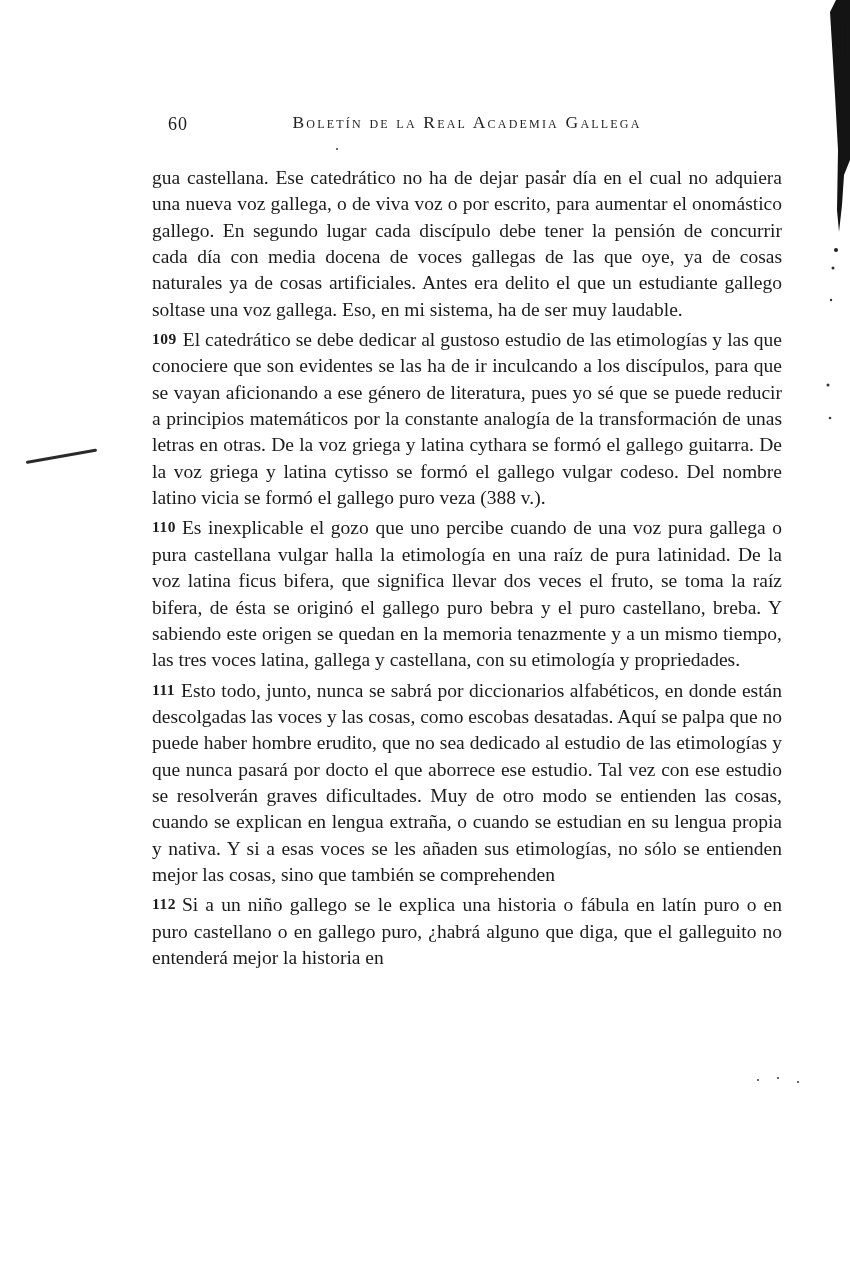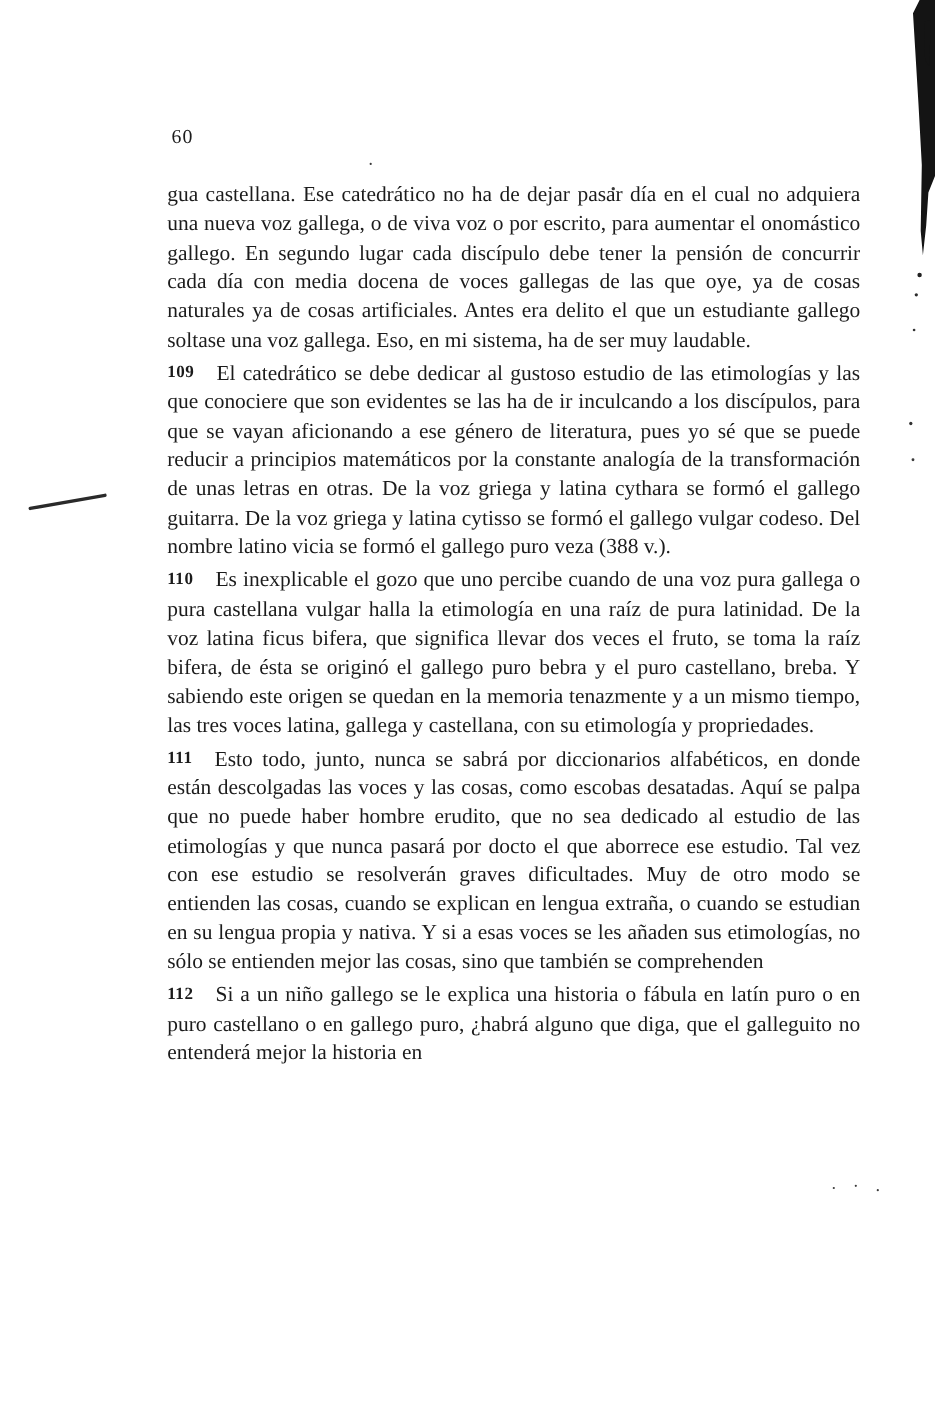--- a/index.html
+++ b/index.html
@@ -19,21 +19,21 @@
   
   .running-header {
     position: absolute;
     top: 112px;
     left: 152px;
     width: 630px;
     height: 26px;
   }
   .page-num {
     position: absolute;
-    left: 4px;
+    left: 16px;
     top: 2px;
     font-size: 18px;
     letter-spacing: 1px;
   }
   .running-title {
     display: block;
     text-align: center;
     font-variant: small-caps;
     font-size: 17.5px;
     letter-spacing: 2.2px;
@@ -49,21 +49,21 @@
     line-height: 26.35px;
     text-align: justify;
   }
   .para { margin: 0; padding: 0; }
   .para + .para { margin-top: 3px; }
   .pnum {
     font-weight: 700;
     font-size: 15.5px;
     letter-spacing: 0.5px;
     vertical-align: 2px;
-    margin-right: 20px;
+    margin-right: 6px;
   }
   .it { }
   
   .edge-artifact {
     position: absolute;
     top: 0;
     right: 0;
     width: 26px;
     height: 440px;
   }
@@ -102,20 +102,21 @@
   <div class="pencil-mark"></div>
 
   <div class="speck" style="left:336px;top:148px;width:2px;height:2px;"></div>
   <div class="speck" style="left:556px;top:170px;width:3px;height:3px;"></div>
   <div class="speck" style="left:757px;top:1079px;width:2px;height:2px;"></div>
   <div class="speck" style="left:777px;top:1077px;width:2px;height:2px;"></div>
   <div class="speck" style="left:797px;top:1081px;width:2px;height:2px;"></div>
 
   <header class="running-header">
     <span class="page-num">60</span>
+    <span class="running-title">Boletín de la Real Academia Gallega</span>
   </header>
 
   <main class="text-block" id="text-block">
       <p class="para"><span class="">gua </span><span class="it">castellana.</span><span class=""> Ese </span><span class="it">catedrático</span><span class=""> no ha de dejar pasar día en el cual no adquiera una nueva </span><span class="it">voz gallega,</span><span class=""> o de viva voz o por </span><span class="it">escrito,</span><span class=""> para aumentar el </span><span class="it">onomástico gallego.</span><span class=""> En segundo lugar cada discípulo debe tener la pensión de concurrir cada día con media docena de voces </span><span class="it">gallegas</span><span class=""> de las que oye, ya de cosas naturales ya de cosas artificiales. Antes era delito el que un </span><span class="it">estudiante gallego</span><span class=""> soltase una voz </span><span class="it">gallega.</span><span class=""> Eso, en mi sistema, ha de ser muy laudable.</span></p>
       <p class="para"><span class="pnum">109</span><span class="">El </span><span class="it">catedrático</span><span class=""> se debe dedicar al gustoso estudio de las </span><span class="it">etimologías</span><span class=""> y las que conociere que son evidentes se las ha de ir inculcando a los </span><span class="it">discípulos,</span><span class=""> para que se vayan aficionando a ese género de </span><span class="it">literatura,</span><span class=""> pues yo sé que se puede reducir a principios </span><span class="it">matemáticos</span><span class=""> por la constante </span><span class="it">analogía</span><span class=""> de la transformación de unas letras en otras. De la voz griega y latina </span><span class="it">cythara</span><span class=""> se formó el gallego </span><span class="it">guitarra.</span><span class=""> De la voz griega y latina </span><span class="it">cytisso</span><span class=""> se formó el gallego vulgar </span><span class="it">codeso.</span><span class=""> Del nombre latino </span><span class="it">vicia</span><span class=""> se formó el gallego puro </span><span class="it">veza</span><span class=""> (388 v.).</span></p>
       <p class="para"><span class="pnum">110</span><span class="">Es inexplicable el gozo que uno percibe cuando de una voz pura </span><span class="it">gallega</span><span class=""> o pura </span><span class="it">castellana</span><span class=""> vulgar halla la </span><span class="it">etimología</span><span class=""> en una raíz de pura </span><span class="it">latinidad.</span><span class=""> De la voz latina </span><span class="it">ficus bifera,</span><span class=""> que significa llevar dos veces el fruto, se toma la raíz </span><span class="it">bifera,</span><span class=""> de ésta se originó el gallego puro </span><span class="it">bebra</span><span class=""> y el puro </span><span class="it">castellano, breba.</span><span class=""> Y sabiendo este origen se quedan en la memoria tenazmente y a un mismo tiempo, las tres voces </span><span class="it">latina, gallega</span><span class=""> y </span><span class="it">castellana,</span><span class=""> con su etimología y </span><span class="it">propriedades.</span></p>
       <p class="para"><span class="pnum">111</span><span class="">Esto todo, junto, nunca se sabrá por diccionarios </span><span class="it">alfabéticos,</span><span class=""> en donde están descolgadas las voces y las cosas, como escobas desatadas. Aquí se palpa que no puede haber hombre </span><span class="it">erudito,</span><span class=""> que no sea dedicado al estudio de las </span><span class="it">etimologías</span><span class=""> y que nunca pasará por </span><span class="it">docto</span><span class=""> el que aborrece ese estudio. Tal vez con ese estudio se resolverán graves dificultades. Muy de otro modo se entienden las cosas, cuando se explican en lengua extraña, o cuando se estudian en su lengua propia y nativa. Y si a esas voces se les añaden sus </span><span class="it">etimologías,</span><span class=""> no sólo se entienden mejor las cosas, sino que también se </span><span class="it">comprehenden</span></p>
       <p class="para"><span class="pnum">112</span><span class="">Si a un niño gallego se le explica una </span><span class="it">historia</span><span class=""> o </span><span class="it">fábula</span><span class=""> en latín puro o en puro castellano o en gallego puro, ¿habrá alguno que diga, que el </span><span class="it">galleguito</span><span class=""> no entenderá mejor la </span><span class="it">historia</span><span class=""> en</span></p>
     </main>
 

